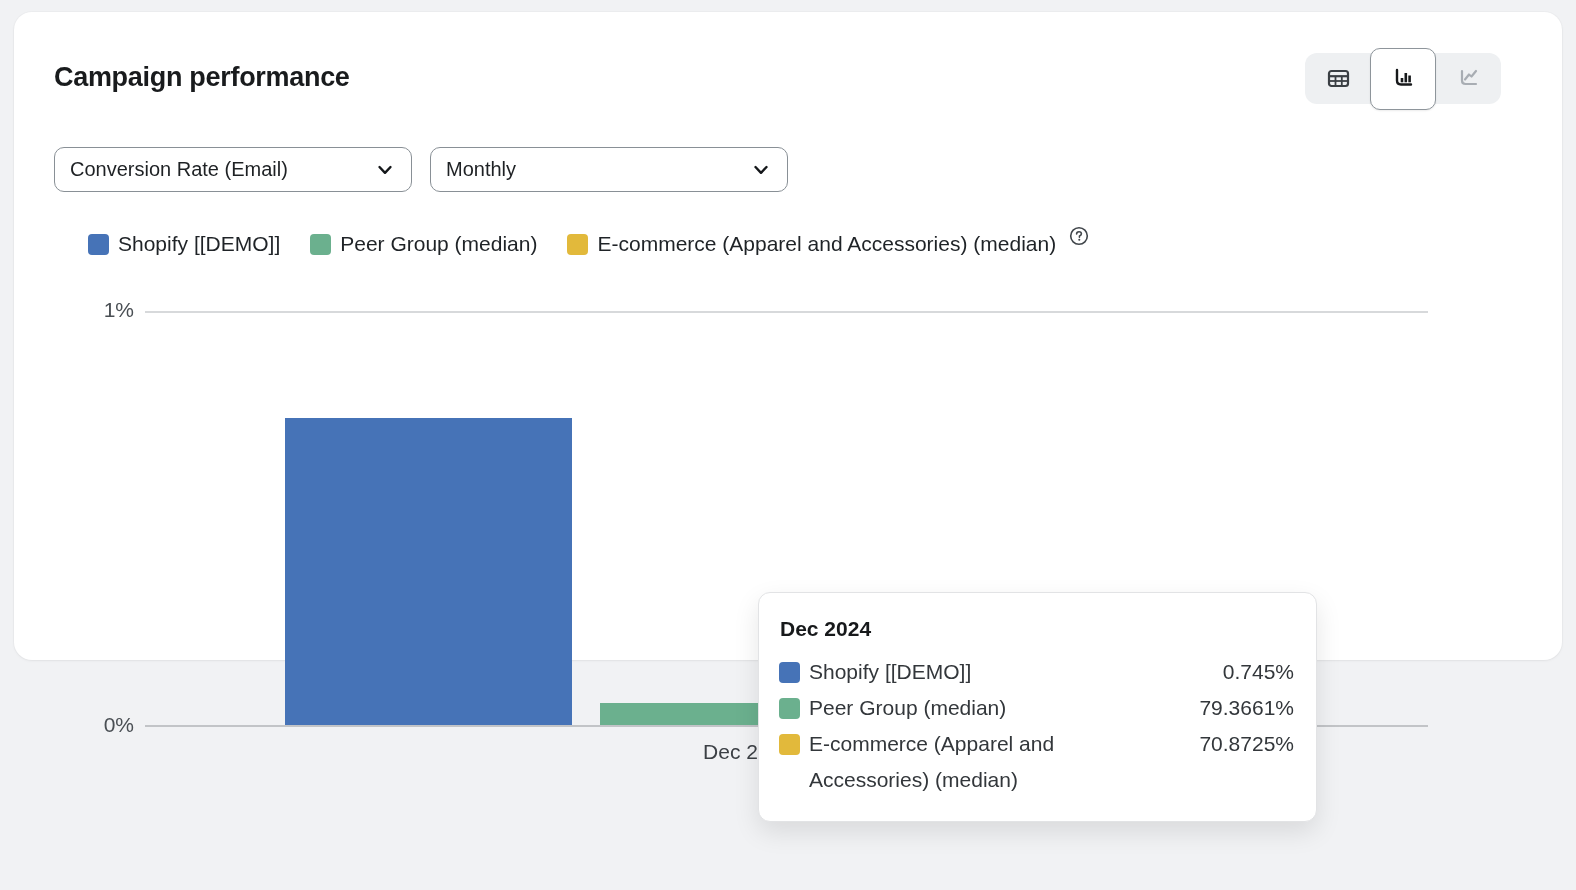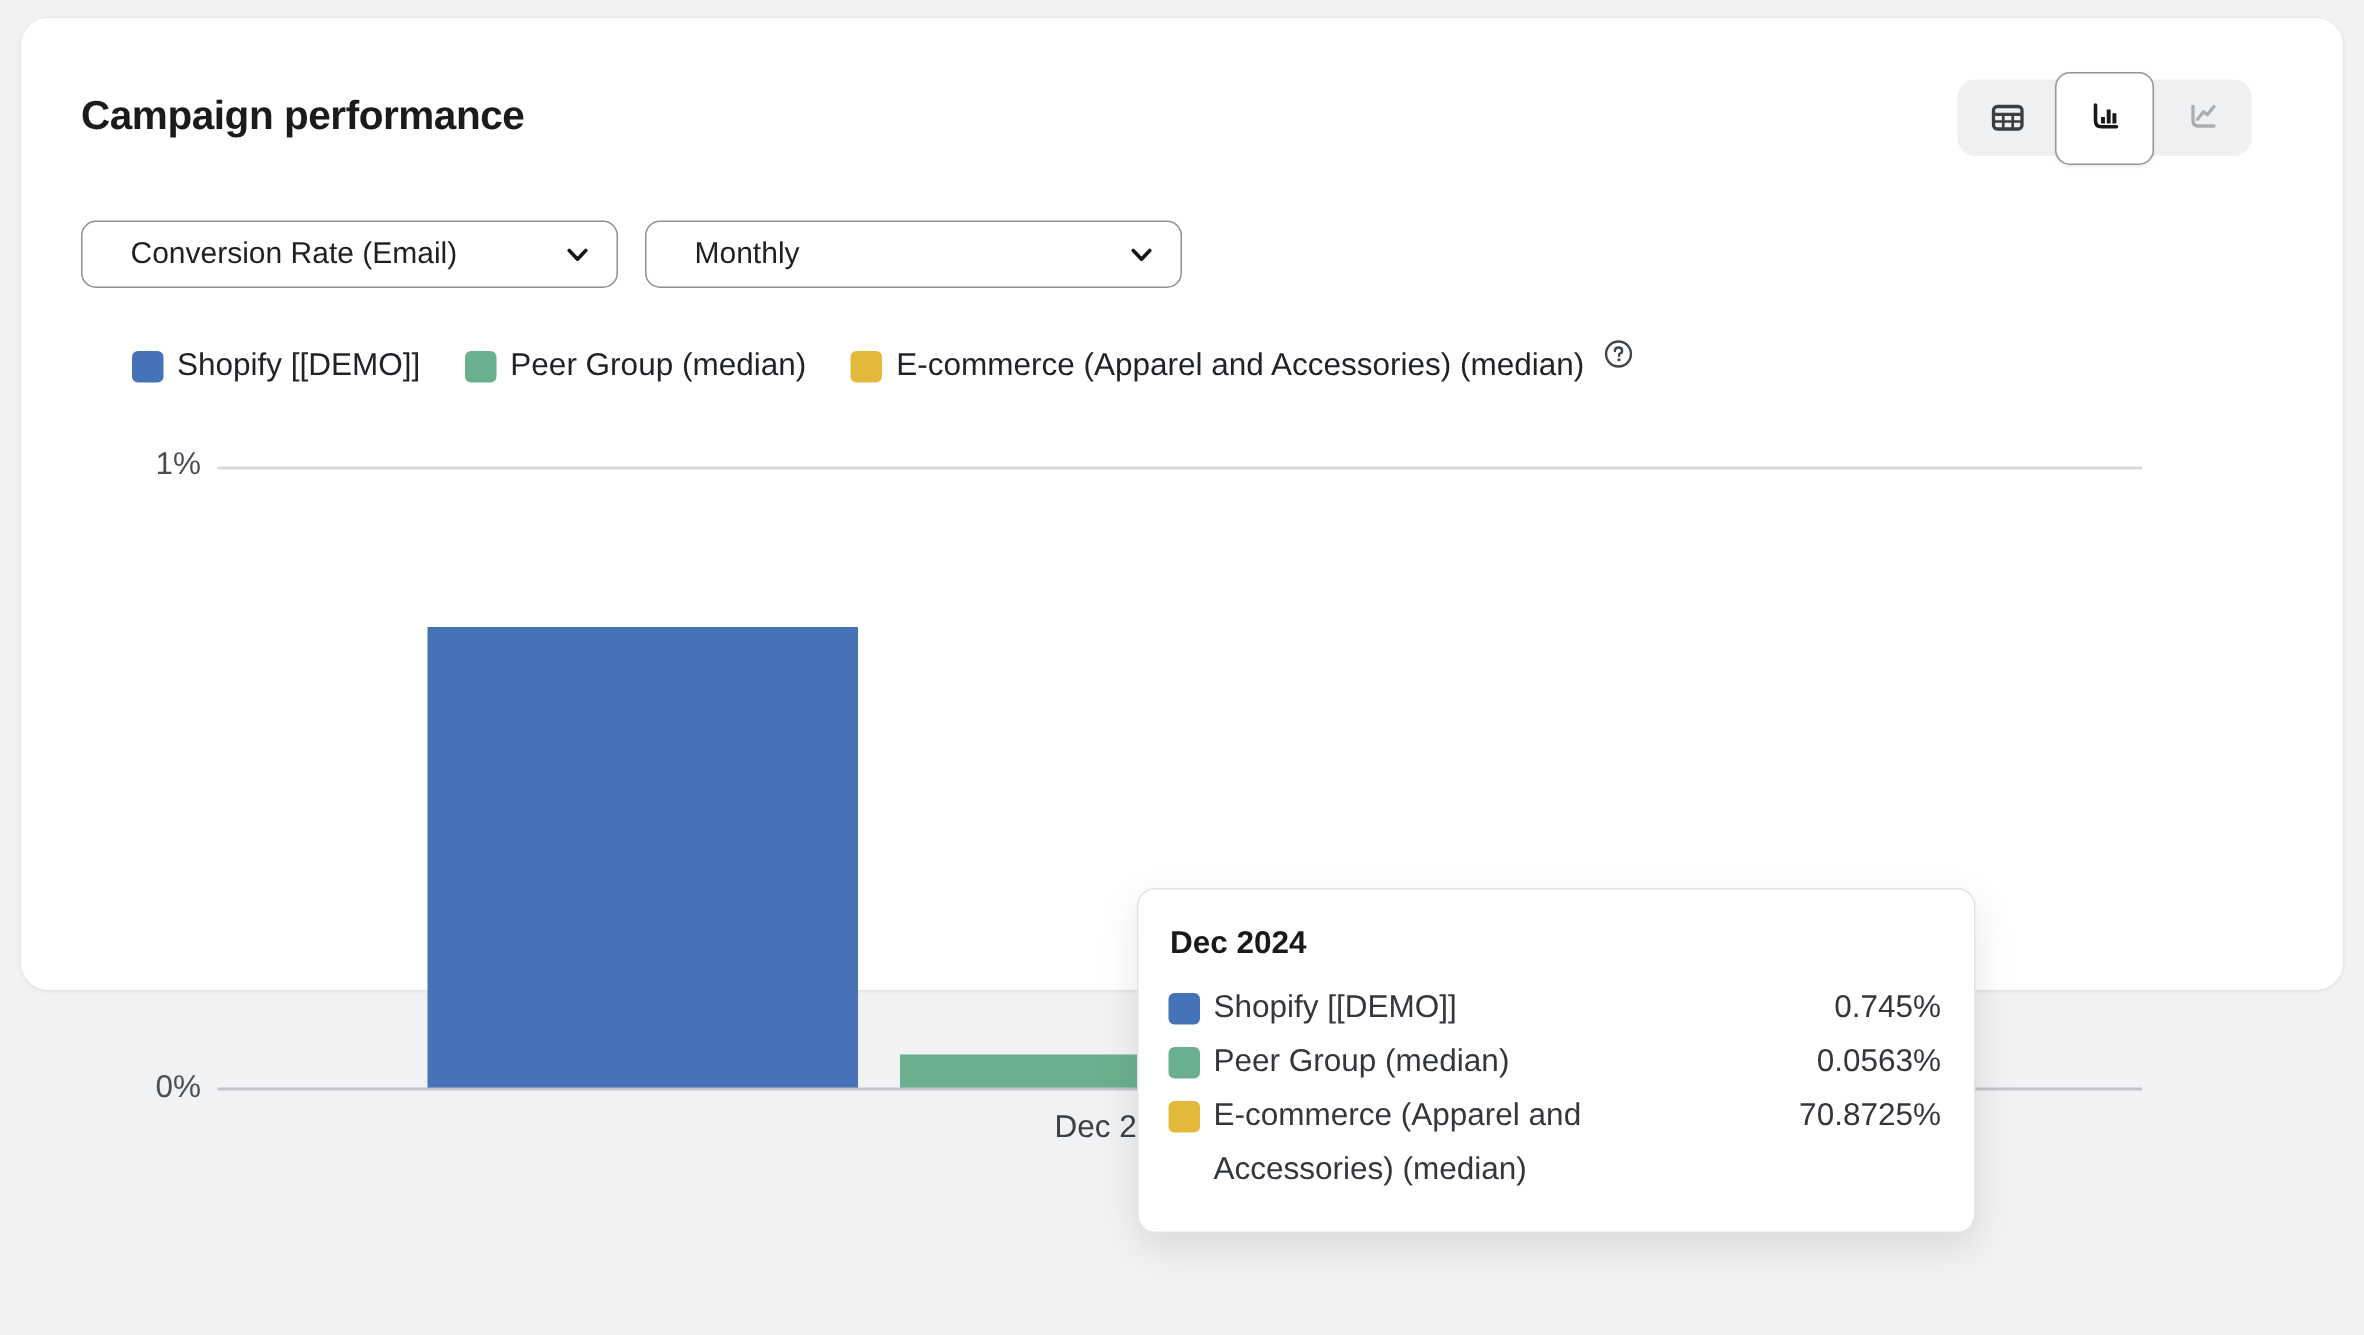--- a/index.html
+++ b/index.html
@@ -40,21 +40,21 @@
     border:1px solid #8e959b;
     width:66px; height:62px;
     box-shadow:0 1px 2px rgba(0,0,0,0.08);
   }
   
   .dropdown {
     position:absolute; top:135px; height:45px; width:358px;
     background:#fff;
     border:1.5px solid #899096; border-radius:10px;
     display:flex; align-items:center; justify-content:space-between;
-    padding:0 15px 0 32px;
+    padding:0 15px 0 15px;
     font-size:20px; color:#1e2124; cursor:pointer;
   }
   .dropdown.metric { left:40px; }
   .dropdown.interval { left:416px; }
   
   .legend {
     position:absolute; left:74px; top:220px;
     display:flex; align-items:center; gap:30px;
     font-size:21px; color:#1f2327;
   }
@@ -188,21 +188,21 @@
   <div class="tooltip">
     <div class="tooltip-title">Dec 2024</div>
     <div class="tooltip-row">
       <span class="swatch" style="background: rgb(70, 115, 183);"></span>
       <span class="tooltip-label">Shopify [[DEMO]]</span>
       <span class="tooltip-value">0.745%</span>
     </div>
     <div class="tooltip-row">
       <span class="swatch" style="background: rgb(107, 176, 142);"></span>
       <span class="tooltip-label">Peer Group (median)</span>
-      <span class="tooltip-value">0.0563%</span>
+      <span class="tooltip-value">79.3661%</span>
     </div>
     <div class="tooltip-row">
       <span class="swatch" style="background: rgb(226, 185, 59);"></span>
       <span class="tooltip-label">E-commerce (Apparel and Accessories) (median)</span>
       <span class="tooltip-value">70.8725%</span>
     </div>
   </div>
 
 </div>
 

